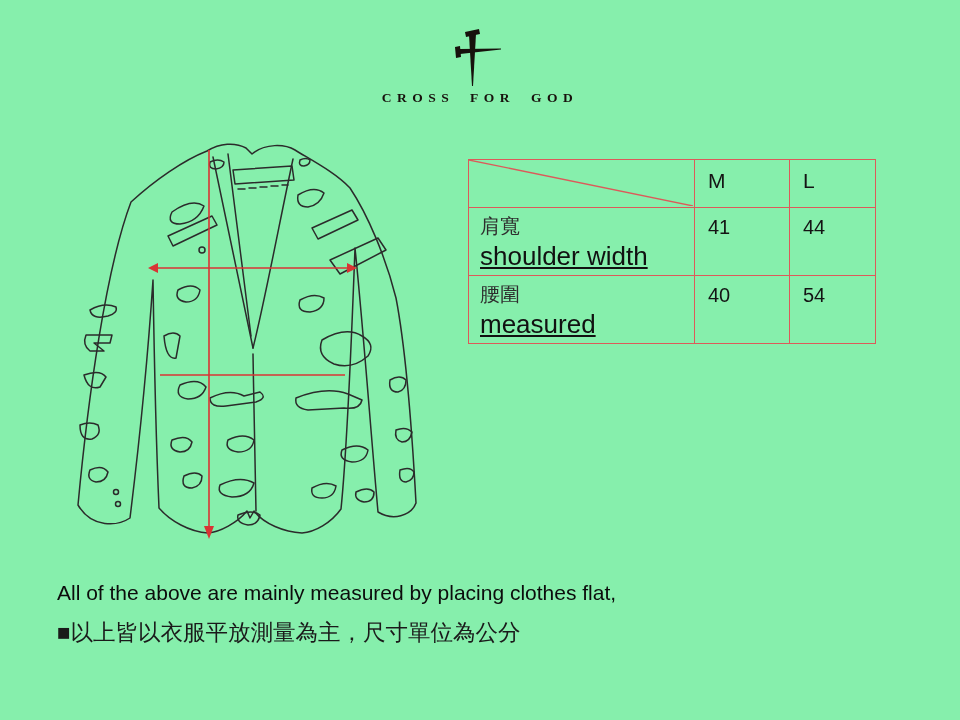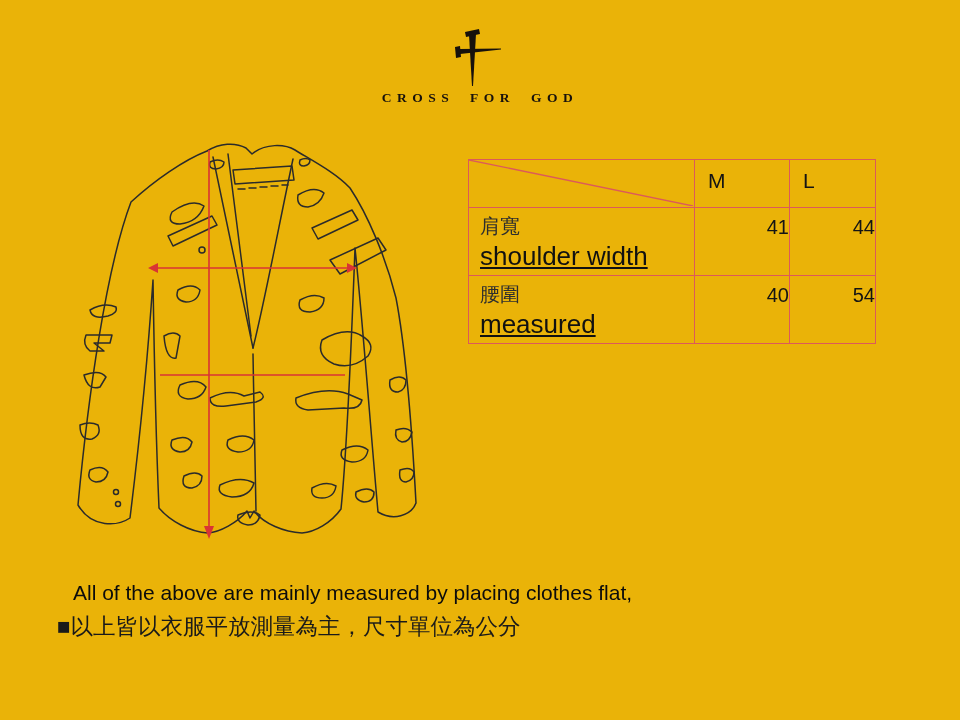--- a/index.html
+++ b/index.html
@@ -1,17 +1,17 @@
 <!DOCTYPE html>
 <html><head>
 <meta charset="utf-8">
 <style>
   html,body{margin:0;padding:0;background:#ffffff;width:960px;height:720px;overflow:hidden;
     font-family:"Liberation Sans",sans-serif;color:#1a1a1a;}
-  #stage{position:relative;width:960px;height:720px;background:#eab308;}
+  #stage{position:relative;width:960px;height:720px;background:#86efac;}
 
   
   .logo-cross{position:absolute;left:452px;top:28px;width:52px;height:62px;}
   .brand-name{position:absolute;left:0;top:90px;width:960px;text-align:center;
     font-family:"Liberation Serif",serif;font-size:13.5px;font-weight:600;
     letter-spacing:5.5px;word-spacing:7px;color:#17110c;}
 
   
   .jacket{position:absolute;left:60px;top:140px;width:380px;height:420px;}
   .sketch{stroke:#2b2b2b;stroke-width:1.5;fill:none;stroke-linejoin:round;stroke-linecap:round;}
@@ -20,26 +20,26 @@
 
   
   .size-table{position:absolute;left:468px;top:159px;border-collapse:collapse;table-layout:fixed;}
   .size-table td{border:1px solid #dc5a5a;vertical-align:top;padding:0;overflow:hidden;}
   .size-table .corner{position:relative;}
   .corner svg{position:absolute;left:0;top:0;}
   .head-cell{font-size:21px;padding:9px 0 0 13px !important;color:#141414;}
   td.label-cell{padding:3px 0 0 11px !important;margin-left:30px;}
   .zh{display:block;font-family:"Liberation Serif",serif;font-size:20px;line-height:31px;color:#2e2e2e;}
   .en{display:block;font-size:26px;line-height:28px;color:#111;text-decoration:underline;}
-  td.val{font-size:20px;padding:8px 0 0 13px !important;color:#141414;text-align:right;}
+  td.val{font-size:20px;padding:8px 0 0 13px !important;color:#141414;}
 
   
   .notes{position:absolute;left:57px;top:578px;width:840px;}
-  .note-en{font-size:21px;line-height:30px;color:#0c0c0c;margin-left:16px;}
-  .note-zh{font-family:Liberation Sans, sans-serif;font-size:22.5px;line-height:32px;color:#1a1a1a;margin-top:3px;}
+  .note-en{font-size:21px;line-height:30px;color:#0c0c0c;}
+  .note-zh{font-family:Liberation Mono, monospace;font-size:22.5px;line-height:32px;color:#1a1a1a;margin-top:10px;}
 </style>
 </head>
 <body>
 
 <div id="stage">
 
   <svg class="logo-cross" viewBox="0 0 52 62">
 
     <polygon points="13,4 27,1 28,6 14,9" fill="#17110c"></polygon>
     <polygon points="17,7 24,6 21,58 20,58" fill="#17110c"></polygon>

